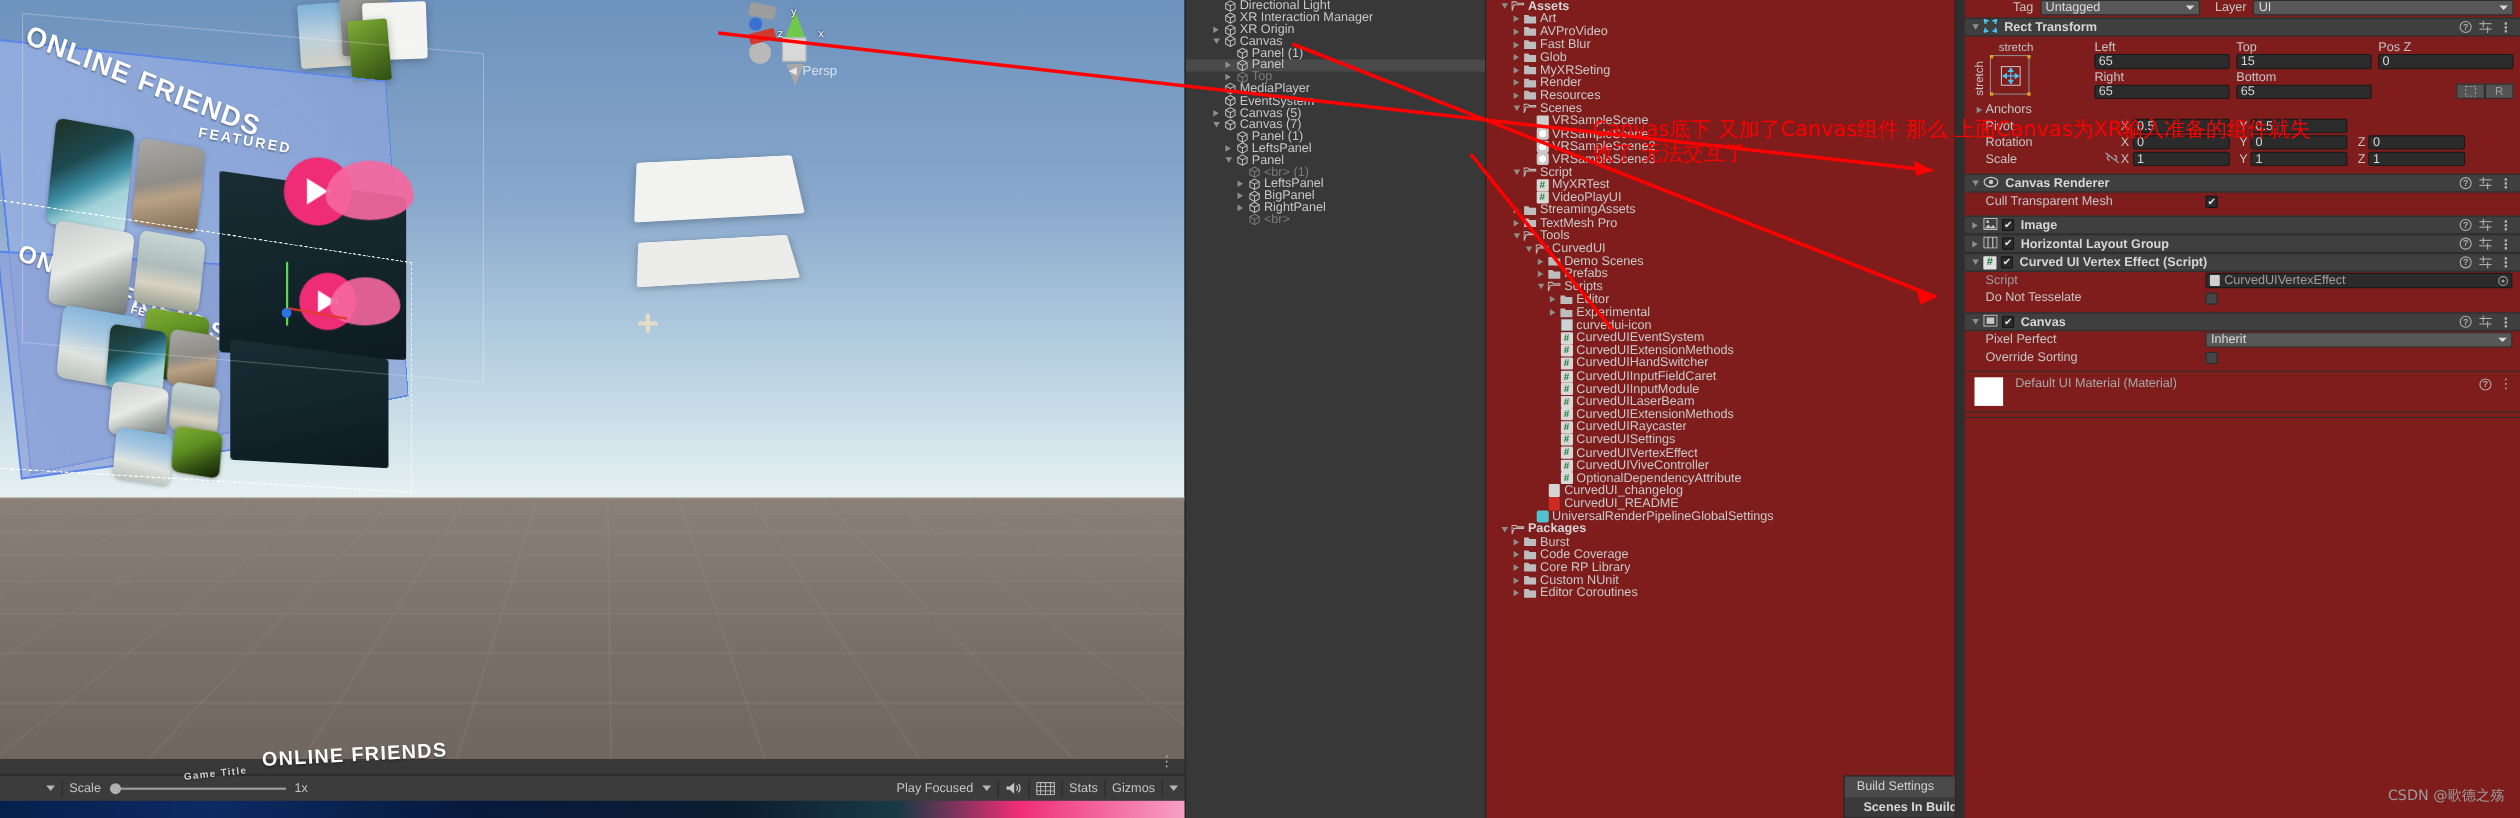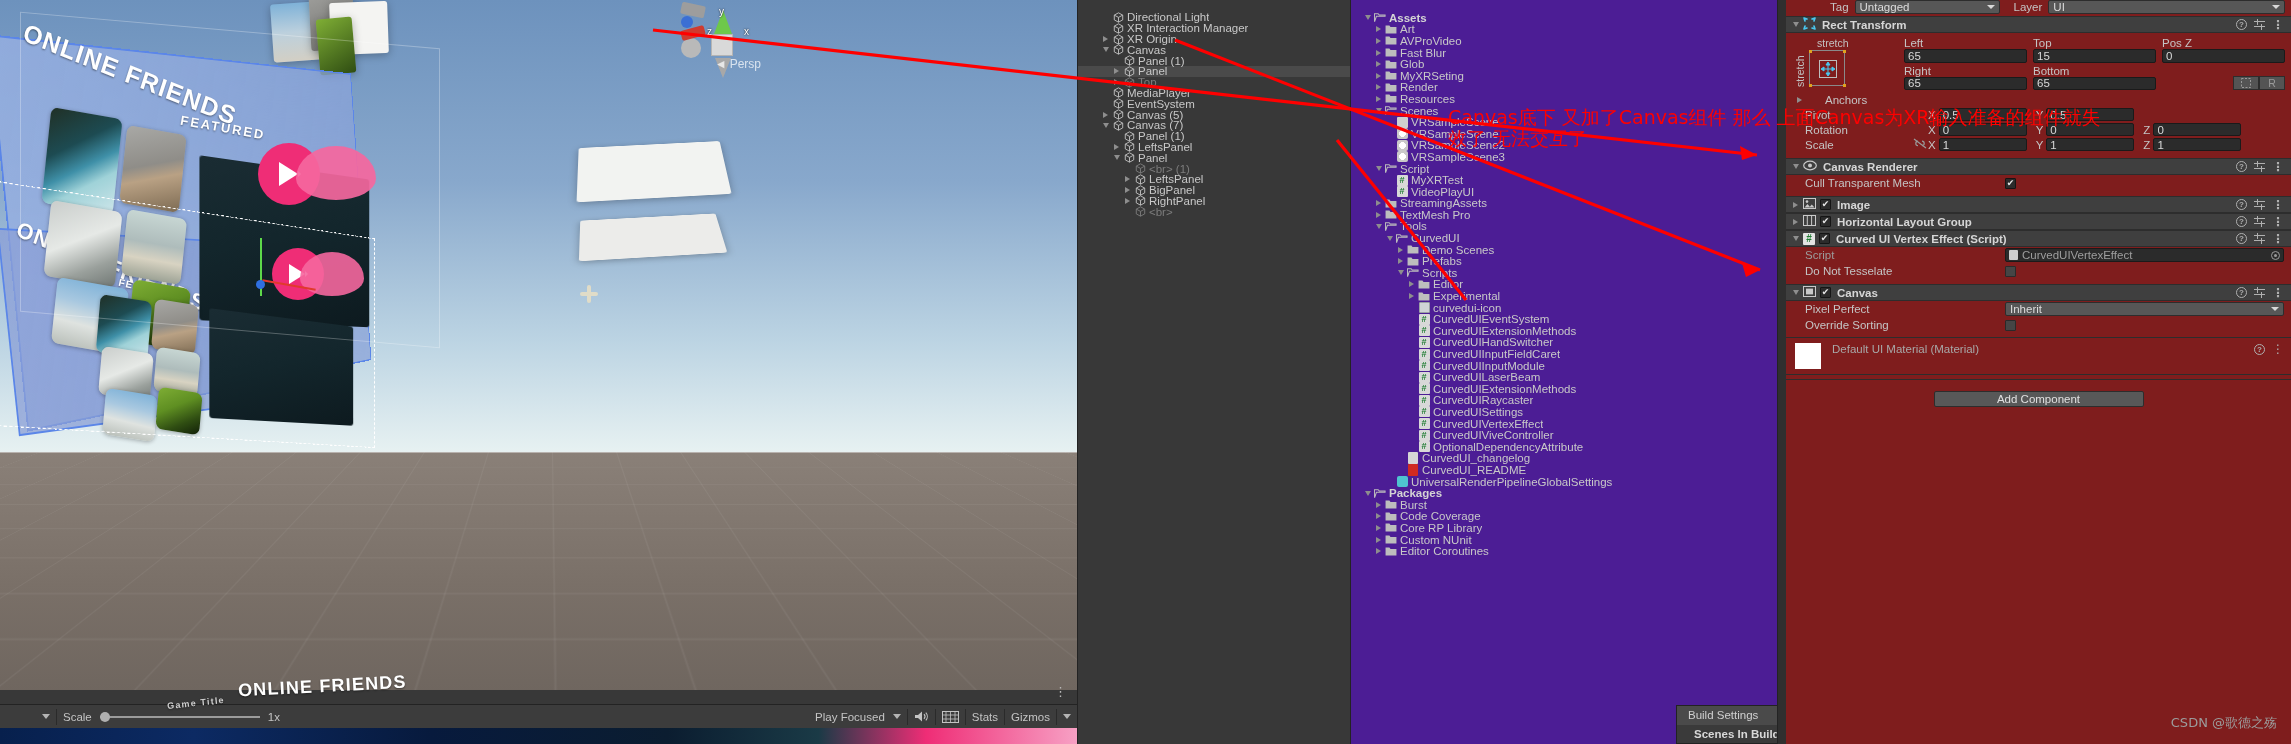--- a/index.html
+++ b/index.html
@@ -156,42 +156,42 @@
     position: absolute; left: 0; top: 728px; width: 1077px; height: 16px;
     background: linear-gradient(90deg,#07204d 0%,#0c2a63 18%,#071a3d 40%,#0b1d30 62%,#1a3a46 76%,#ef2d76 86%,#f7a0c4 100%);
   }
 
   
   .hierarchy {
     flex: 0 0 273px; width: 273px; height: 744px;
     background: #383838; position: relative; overflow: hidden;
     border-left: 1px solid #232323;
   }
-  .tree { padding-top: 12px; }
+  .tree { padding-top: 0; }
   .row {
     display: flex; align-items: center; height: 11.55px;
     font-size: 11.5px; color: #c8c8c8; white-space: nowrap;
     padding-right: 4px;
   }
   .hierarchy .row { height: 10.8px; }
   .row.sel { background: #4a4a4a; }
   .row.dim { color: #7c7c7c; }
   .tw {
     width: 11px; flex: 0 0 11px; display: flex; align-items: center; justify-content: center;
   }
   .arw-r { width:0;height:0;border-top:3.5px solid transparent;border-bottom:3.5px solid transparent;border-left:5px solid #8e8e8e; }
   .arw-d { width:0;height:0;border-left:3.5px solid transparent;border-right:3.5px solid transparent;border-top:5px solid #8e8e8e; }
   .ico { width: 14px; flex: 0 0 14px; display:flex; align-items:center; justify-content:center; margin-right: 2px; }
   .ico svg { display: block; }
   .lbl { overflow: hidden; text-overflow: ellipsis; }
 
   
   .project {
     flex: 0 0 427px; width: 427px; height: 744px;
-    background: #4c1d95; position: relative; overflow: hidden;
+    background: #7f1d1d; position: relative; overflow: hidden;
     border-left: 1px solid #232323;
   }
   .project .row { height: 11.6px; }
   .project .row.bold .lbl { font-weight: 700; color: #d4d4d4; }
   .ico-cs {
     width: 11px; height: 11px; background: #d8d8d8; border-radius: 1px;
     color: #1f7d32; font-size: 9px; font-weight: 700; line-height: 11px; text-align: center;
   }
   .ico-unity {
     width: 11px; height: 11px; border-radius: 2px;
@@ -1163,21 +1163,21 @@
                 <svg width="10" height="10" viewBox="0 0 10 10">
                     <rect x="0.5" y="0.5" width="9" height="9" fill="none" stroke="#9a9a9a" stroke-dasharray="2 1.5"></rect>
                   </svg>
               </span>
               <span style="background:#545454;border:1px solid #2d2d2d;width:26px;height:14px;display:flex;align-items:center;justify-content:center;color:#9a9a9a;font-size:10.5px;">R</span>
             </div>
           </div>
         </div>
       </div>
 
-      <div class="prop-row" style="padding-left:8px;gap:20px;">
+      <div class="prop-row" style="padding-left:8px;">
         <span class="tw">
             <span class="arw-r"></span>
           </span>
         <span>Anchors</span>
       </div>
 
       <div class="prop-row" style="padding-left:19px;">
         <span style="width:123px;">Pivot</span>
         <span style="margin-right:3px;">X</span>
         <span class="numfield" style="width:88px;">0.5</span>
@@ -1353,23 +1353,20 @@
               <span style="margin-left:auto;display:flex;gap:7px;align-items:center;">
                 <span class="help-i">?</span>
                 <span class="dots3">⋮</span>
               </span>
             </div>
           </div>
         </div>
       </div>
 
       <div style="border-top:1px solid #2d2d2d;border-bottom:1px solid #2d2d2d;height:6px;"></div>
-      <div style="padding-top:11px;">
-        <div class="add-comp-btn">Add Component</div>
-      </div>
     </div>
   </div>
 
   <svg class="anno">
     <line x1="653" y1="30" x2="1757" y2="155" stroke="#fe0000" stroke-width="3.2"></line>
     <polygon points="1757,155 1740,146 1742,160" fill="#fe0000"></polygon>
     <line x1="1175" y1="40" x2="1760" y2="270" stroke="#fe0000" stroke-width="3.2"></line>
     <polygon points="1760,270 1742,263 1746,277" fill="#fe0000"></polygon>
     <line x1="1337" y1="140" x2="1466" y2="300" stroke="#fe0000" stroke-width="3.2"></line>
   </svg>

